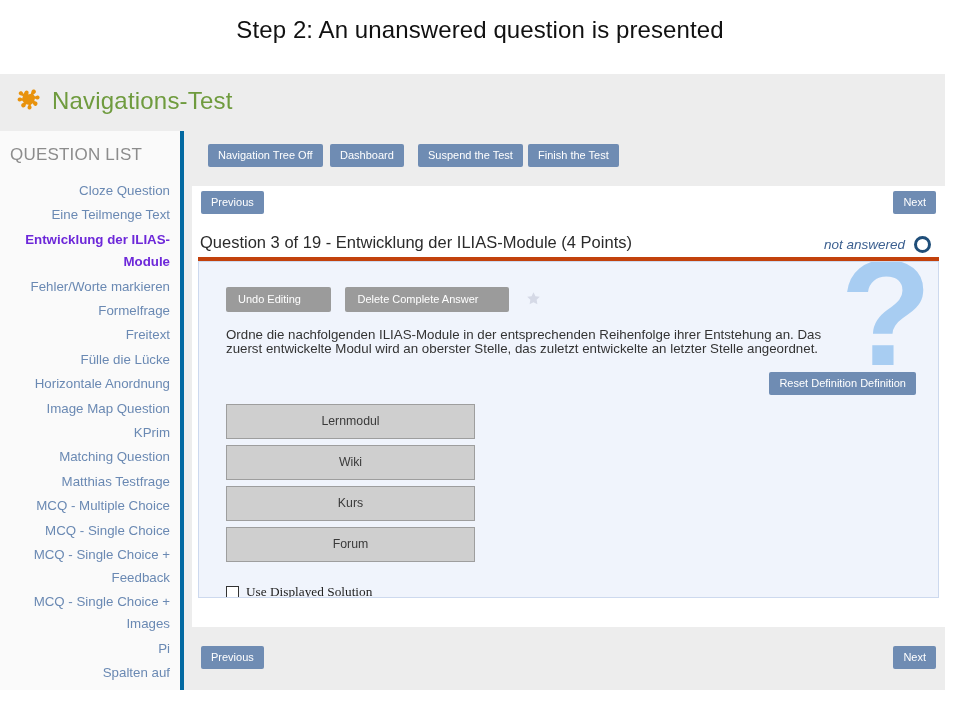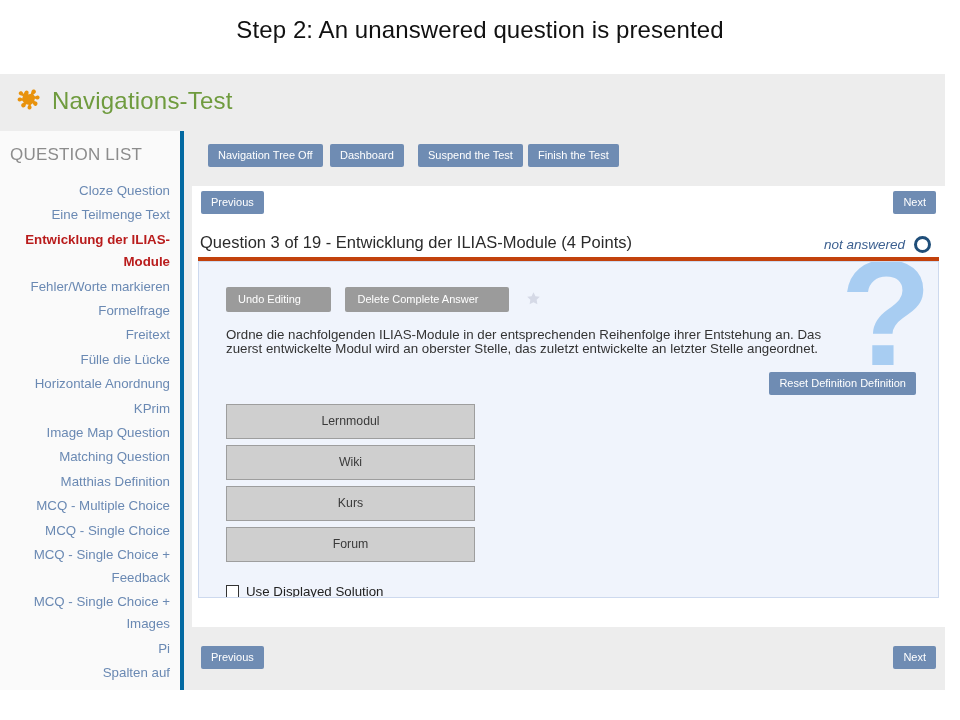--- a/index.html
+++ b/index.html
@@ -46,21 +46,21 @@
     padding: 14px 0 10px 10px;
     font-size: 17px; color: #8c8c8c; font-weight: 400; letter-spacing: .2px;
   }
   .q-list { padding: 4px 0 0 0; text-align: right; }
   .q-item {
     display: block;
     padding: 1px 10px 1px 19px;
     font-size: 13.3px; line-height: 22.4px;
     color: #6a89b3; cursor: pointer;
   }
-  .q-item.active { color: #b91c1c; font-weight: bold; }
+  .q-item.active { color: #6d28d9; font-weight: bold; }
 
   
   .main {
     position: absolute; left: 184px; top: 57px; width: 761px; height: 559px;
     background: #ededed;
   }
 
   
   .toolbar { position: absolute; left: 0; top: 0; width: 761px; height: 55px; background: #ededed; }
   .btn {
@@ -142,21 +142,21 @@
   }
 
   .solution-row {
     position: absolute; left: 27px; top: 322px;
     display: flex; align-items: center; gap: 7px;
   }
   .cb {
     width: 13px; height: 13px; background: #fff;
     border: 1.6px solid #333; display: inline-block;
   }
-  .solution-label { font-size: 13.3px; color: #222; }
+  .solution-label { font-size: 13.3px; color: #222; font-family: Liberation Serif, serif; }
 
   
   .navrow-bottom {
     position: absolute; left: 8px; top: 507px; width: 753px; height: 40px;
   }
   .navrow-bottom .btn-prev { left: 9px; top: 8px; }
   .navrow-bottom .btn-next { right: 9px; top: 8px; }
 </style>
 </head>
 <body>
@@ -180,24 +180,24 @@
       <div class="sidebar-title">QUESTION LIST</div>
       <div class="q-list">
         <a class="q-item">Cloze Question</a>
         <a class="q-item">Eine Teilmenge Text</a>
         <a class="q-item active">Entwicklung der ILIAS-Module</a>
         <a class="q-item">Fehler/Worte markieren</a>
         <a class="q-item">Formelfrage</a>
         <a class="q-item">Freitext</a>
         <a class="q-item">Fülle die Lücke</a>
         <a class="q-item">Horizontale Anordnung</a>
+        <a class="q-item">Image Map Question</a>
         <a class="q-item">KPrim</a>
-        <a class="q-item">Image Map Question</a>
         <a class="q-item">Matching Question</a>
-        <a class="q-item">Matthias Definition</a>
+        <a class="q-item">Matthias Testfrage</a>
         <a class="q-item">MCQ - Multiple Choice</a>
         <a class="q-item">MCQ - Single Choice</a>
         <a class="q-item">MCQ - Single Choice + Feedback</a>
         <a class="q-item">MCQ - Single Choice + Images</a>
         <a class="q-item">Pi</a>
         <a class="q-item">Spalten auf Persönlichem Schreibtisch</a>
 
       </div>
     </div>
 

